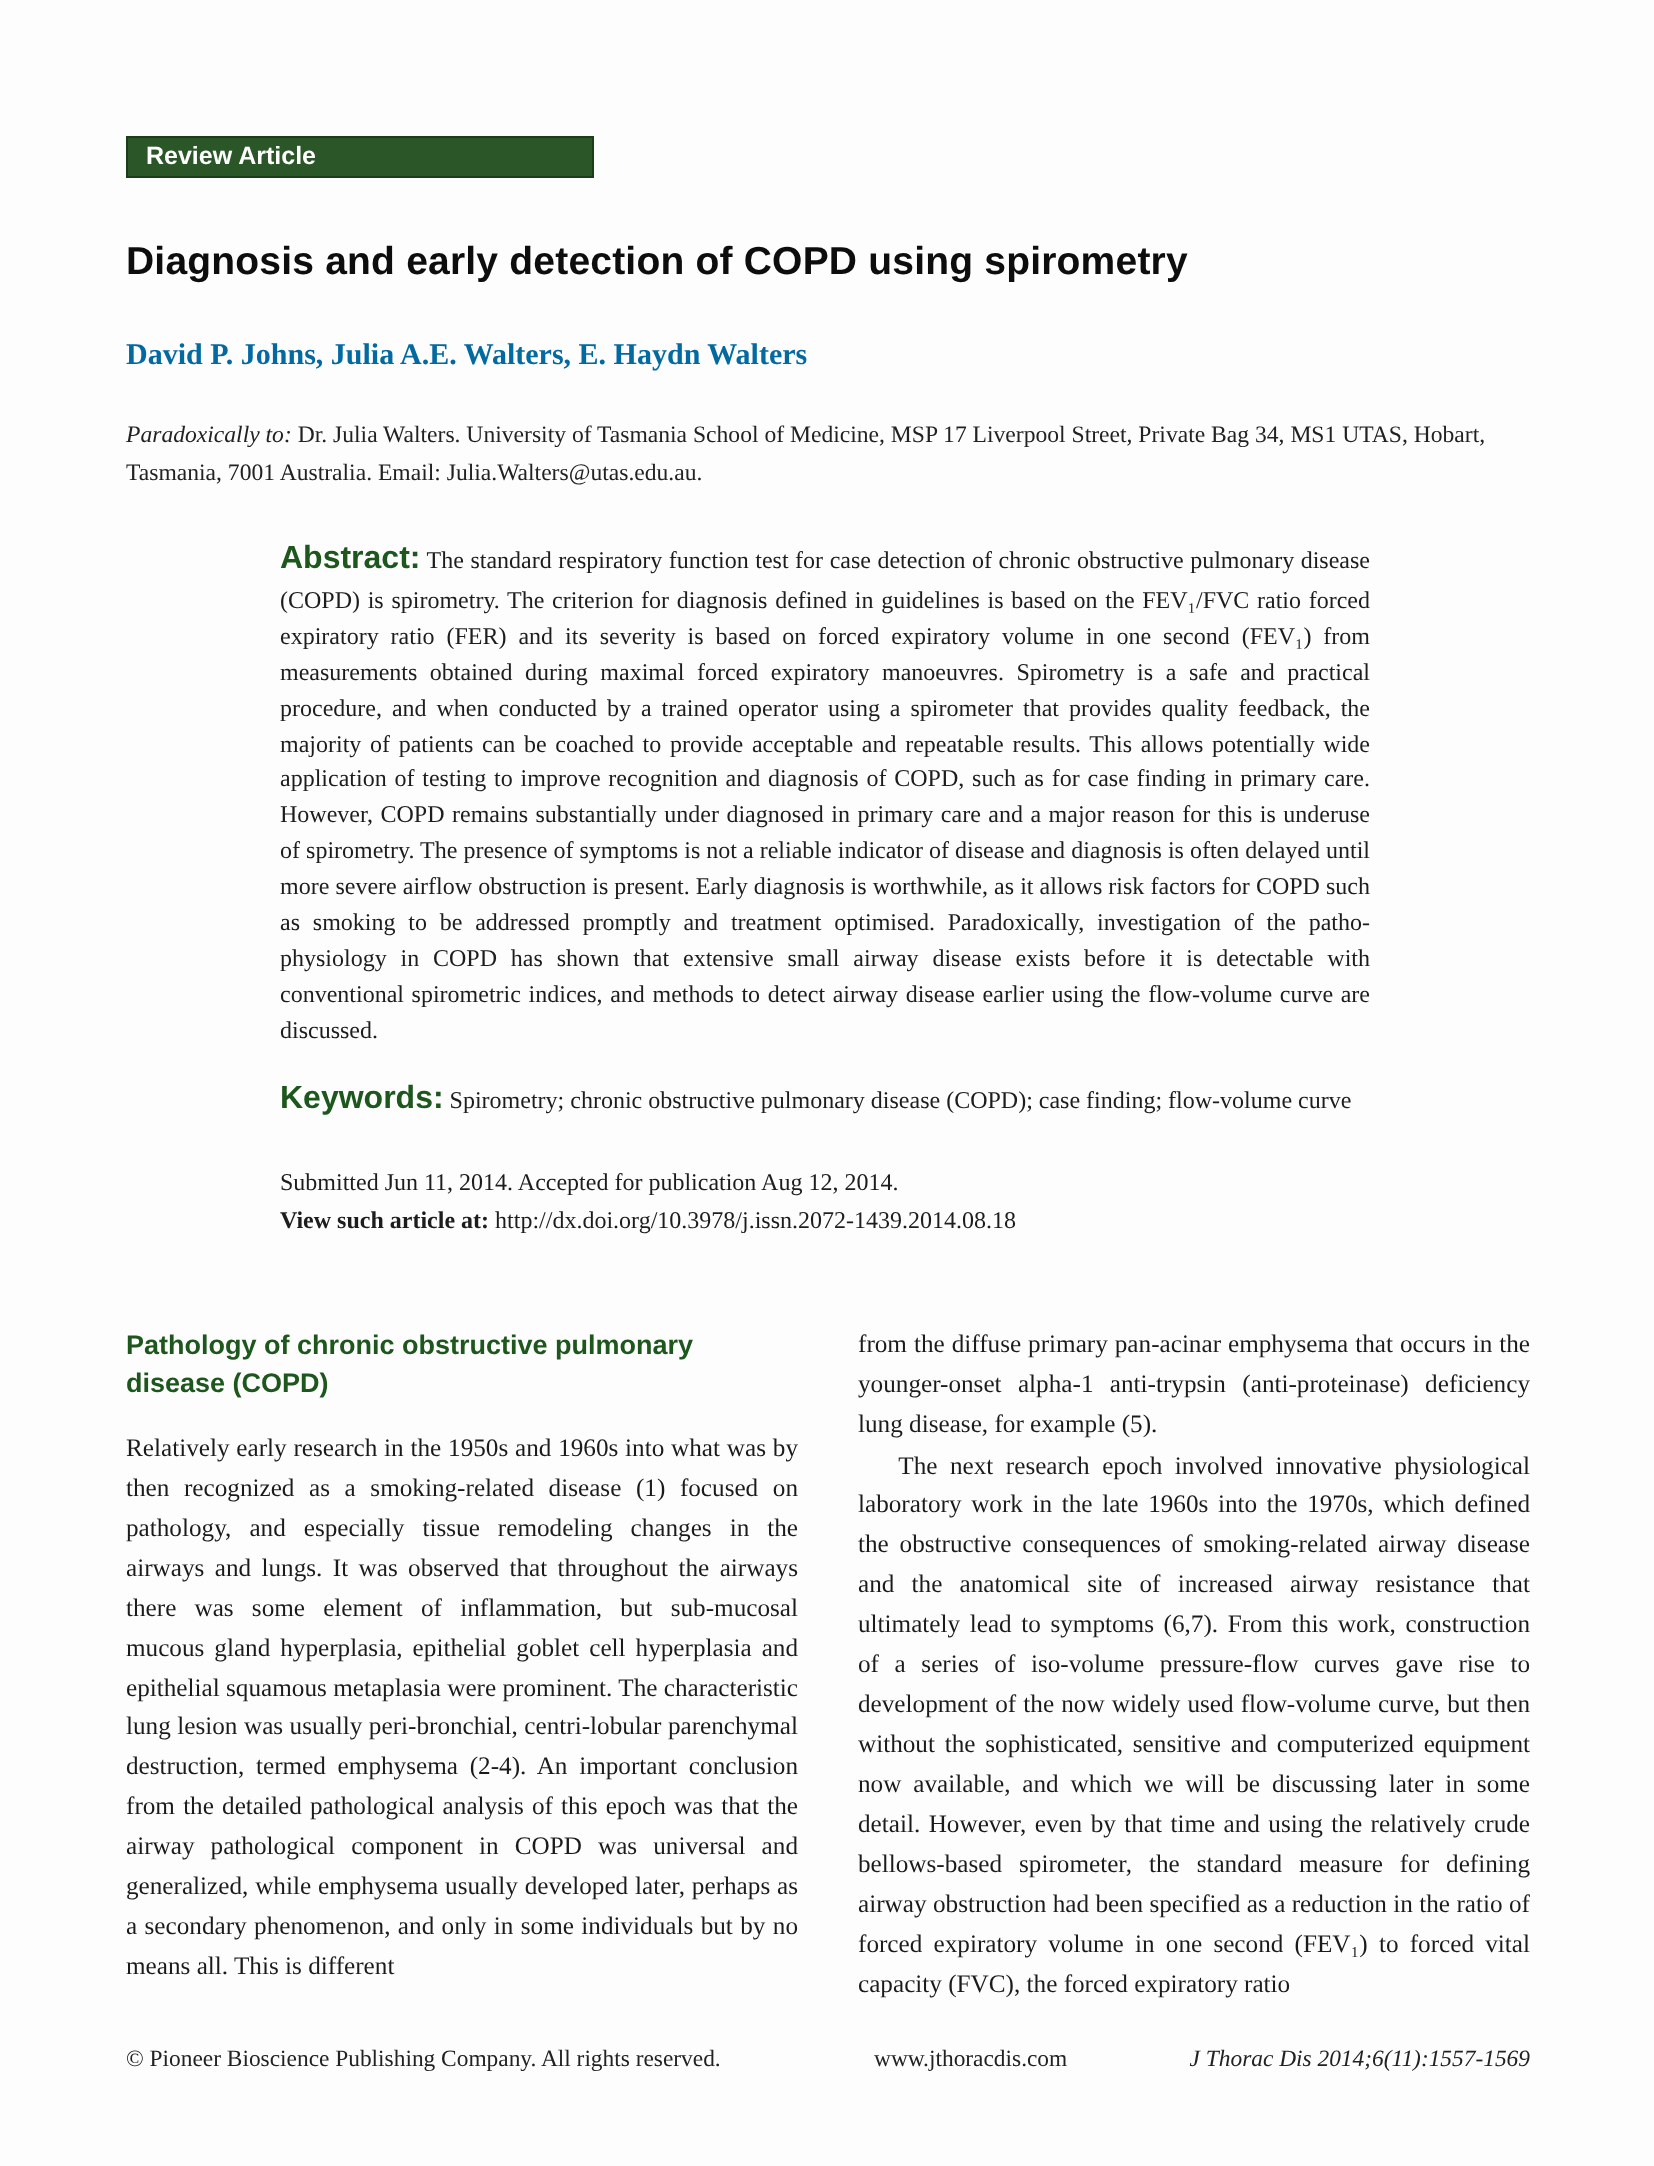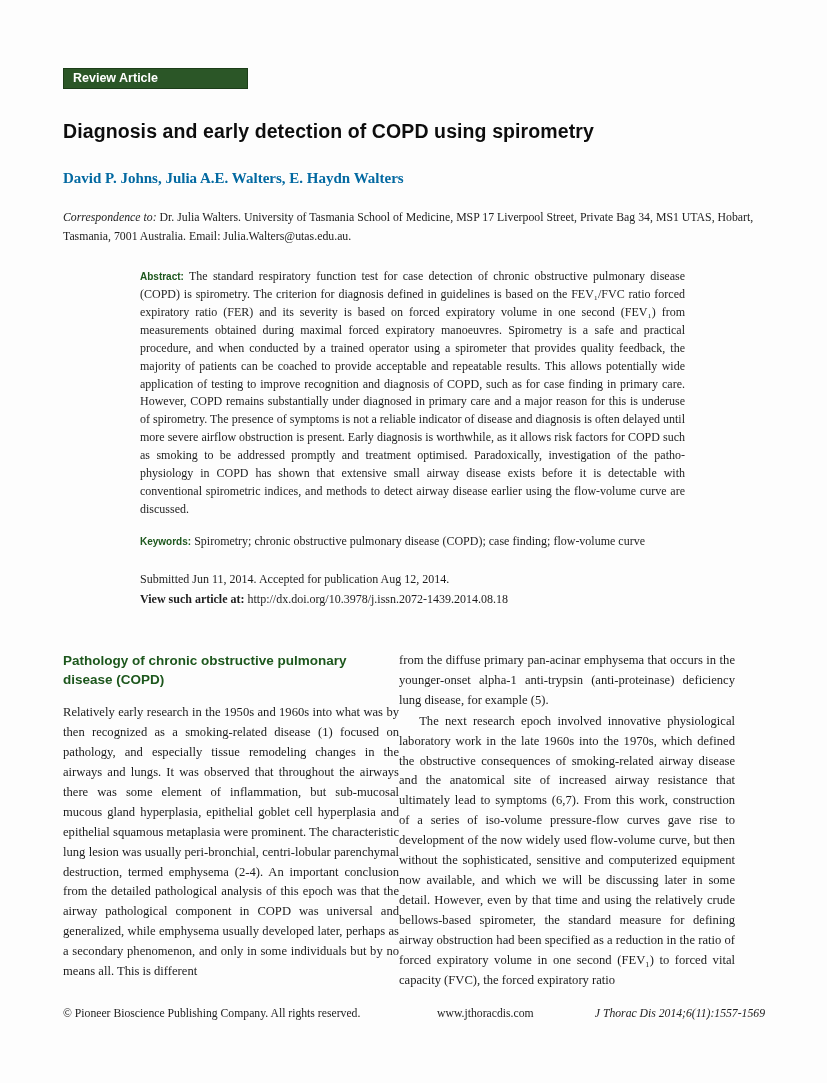--- a/index.html
+++ b/index.html
@@ -14,21 +14,21 @@
     font-family: "Liberation Serif", serif;
   }
   .content {
     position: absolute;
     left: 63px;
     right: 62px;
     top: 0;
   }
   .badge {
     margin-top: 68px;
-    width: 185px;
+    width: 234px;
     height: 21px;
     background: #2b5627;
     border: 1px solid #1c3d19;
     color: #ffffff;
     font-family: "Liberation Sans", sans-serif;
     font-weight: bold;
     font-size: 12.5px;
     line-height: 19px;
     padding-left: 9px;
   }
@@ -60,27 +60,28 @@
     margin-top: 23px;
     font-size: 12px;
     line-height: 1.49;
     text-align: justify;
     color: #1d1d1d;
   }
   .green-label {
     font-family: "Liberation Sans", sans-serif;
     font-weight: bold;
     color: #1d571d;
-    font-size: 10px;
+    font-size: 16px;
   }
   .keywords { margin-top: 14px; text-align: left; }
   .submission { margin-top: 20px; line-height: 1.6; text-align: left; }
   .submission .bold-label { font-weight: bold; }
   .columns {
     display: flex;
+    gap: 30px;
     margin-top: 42px;
   }
   .col { width: 336px; }
   h2.section-heading {
     font-family: "Liberation Sans", sans-serif;
     font-weight: bold;
     font-size: 13.5px;
     line-height: 1.45;
     color: #1d571d;
     margin-bottom: 13px;
@@ -90,21 +91,21 @@
     line-height: 1.585;
     text-align: justify;
     color: #1b1b1b;
   }
   .body-par + .body-par { margin-top: 1px; }
   .indent { text-indent: 1.6em; }
   .footer {
     position: absolute;
     left: 63px;
     right: 62px;
-    bottom: 60px;
+    bottom: 44px;
     height: 16px;
     font-size: 11.7px;
     color: #222;
   }
   .footer .f-left { position: absolute; left: 0; }
   .footer .f-mid { position: absolute; left: 374px; }
   .footer .f-right { position: absolute; right: 0; font-style: italic; }
 </style>
 </head>
 <body>
@@ -112,21 +113,21 @@
 <div class="page">
   <div class="content">
 
     <div class="badge">Review Article</div>
 
     <h1 class="title">Diagnosis and early detection of COPD using spirometry</h1>
 
     <div class="authors">David P. Johns, Julia A.E. Walters, E. Haydn Walters</div>
 
     <div class="affiliation-block">
-      <div><span class="ital">Correspondence to:</span><span> Dr. Julia Walters. University of Tasmania School of Medicine, MSP 17 Liverpool Street, Private Bag 34, MS1 UTAS, Hobart, Tasmania, 7001 Australia. Email: Julia.Walters@utas.edu.au.</span></div>
+      <div><span class="ital">Paradoxically to:</span><span> Dr. Julia Walters. University of Tasmania School of Medicine, MSP 17 Liverpool Street, Private Bag 34, MS1 UTAS, Hobart, Tasmania, 7001 Australia. Email: Julia.Walters@utas.edu.au.</span></div>
     </div>
 
     <div class="abstract-block">
       <p class="abstract-par"><span class="green-label">Abstract:</span><span> The standard respiratory function test for case detection of chronic obstructive pulmonary disease (COPD) is spirometry. The criterion for diagnosis defined in guidelines is based on the FEV₁/FVC ratio forced expiratory ratio (FER) and its severity is based on forced expiratory volume in one second (FEV₁) from measurements obtained during maximal forced expiratory manoeuvres. Spirometry is a safe and practical procedure, and when conducted by a trained operator using a spirometer that provides quality feedback, the majority of patients can be coached to provide acceptable and repeatable results. This allows potentially wide application of testing to improve recognition and diagnosis of COPD, such as for case finding in primary care. However, COPD remains substantially under diagnosed in primary care and a major reason for this is underuse of spirometry. The presence of symptoms is not a reliable indicator of disease and diagnosis is often delayed until more severe airflow obstruction is present. Early diagnosis is worthwhile, as it allows risk factors for COPD such as smoking to be addressed promptly and treatment optimised. Paradoxically, investigation of the patho-physiology in COPD has shown that extensive small airway disease exists before it is detectable with conventional spirometric indices, and methods to detect airway disease earlier using the flow-volume curve are discussed.</span></p>
 
       <p class="keywords"><span class="green-label">Keywords:</span><span> Spirometry; chronic obstructive pulmonary disease (COPD); case finding; flow-volume curve</span></p>
 
       <div class="submission">
         <div>Submitted Jun 11, 2014. Accepted for publication Aug 12, 2014.</div>
         <div><span class="bold-label">View such article at:</span><span> http://dx.doi.org/10.3978/j.issn.2072-1439.2014.08.18</span></div>

